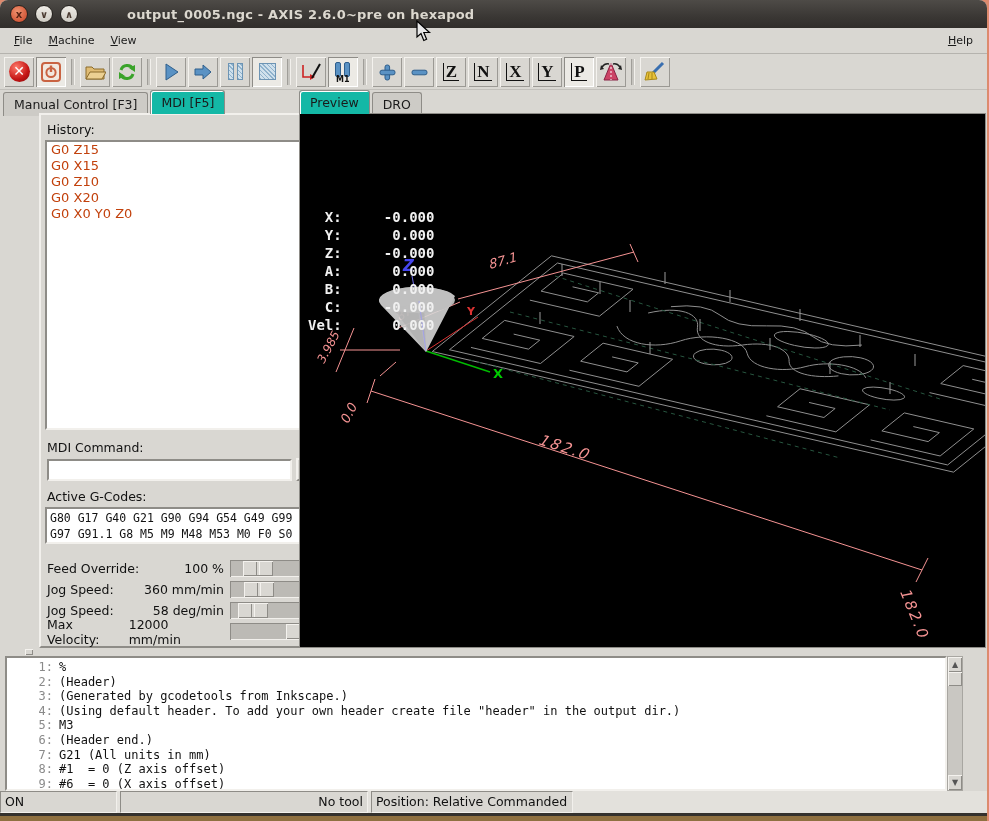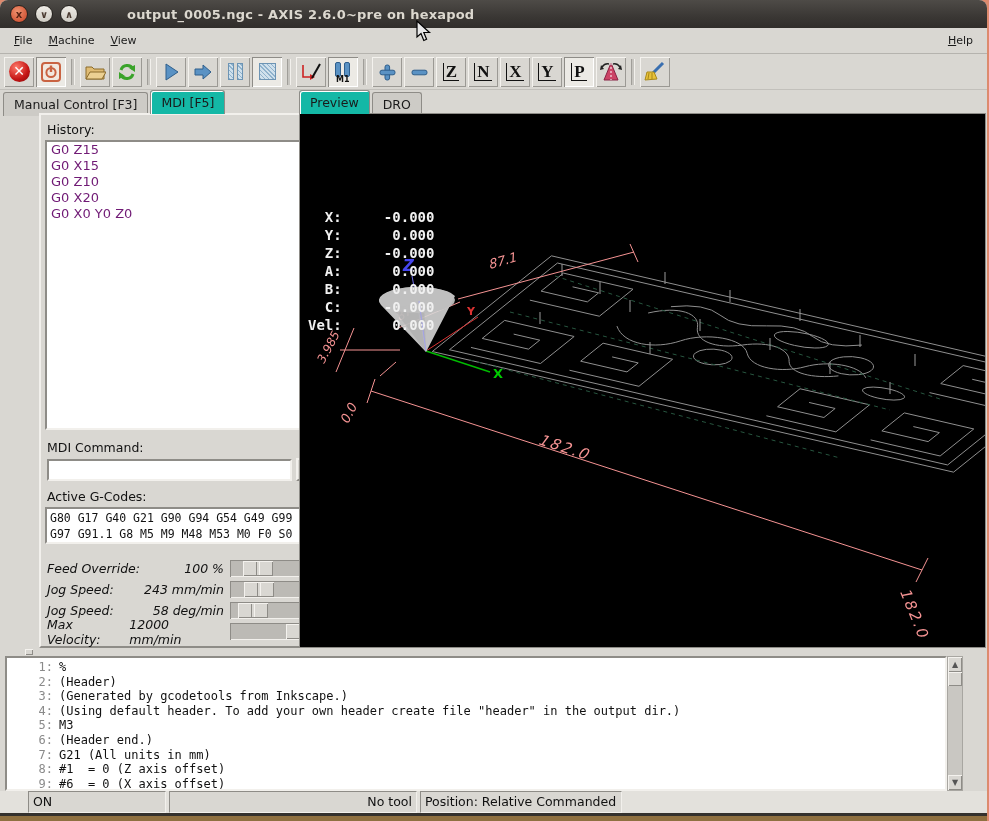--- a/index.html
+++ b/index.html
@@ -51,32 +51,32 @@
   .left-panel { position:absolute; left:0; top:0; width:296px; height:558px; }
   .tabs { position:absolute; left:3px; top:0; height:24px; display:flex; }
   .tab { font-size:12.5px; padding:4px 10px 3px; background:#cdcbc6; border:1px solid #8e8c87;
     border-bottom:none; border-radius:3px 3px 0 0; margin-right:2px; color:#1a1a1a; position:relative; top:2px; }
   .tab.active { background:#14b8a6; box-shadow:inset 1px 1px 0 #fff; top:0; height:24px; z-index:3; }
   .panel-body { position:absolute; left:0px; top:23px; width:294px; height:535px;
     background:#d9d7d2; border:2px solid; border-color:#f2f0ec #8e8c87 #8e8c87 #f2f0ec; padding:5px 4px;margin-left:39px; }
   .small-label { font-size:12.5px; color:#111; margin:2px 2px 3px; }
   .listbox { position:relative; width:284px; height:290px; background:#ffffff;
     border:2px solid; border-color:#8e8c87 #f2f0ec #f2f0ec #8e8c87; overflow:hidden; }
-  .hline { font-size:13px; color:#701a75; padding:0 4px; line-height:16px; }
+  .hline { font-size:13px; color:#c2410c; padding:0 4px; line-height:16px; }
   .vscroll { position:absolute; right:0; top:0; bottom:0; width:15px; background:#c9c7c2; border-left:1px solid #a8a6a1; display:flex; flex-direction:column; }
   .vscroll .arrow { height:15px; background:#d9d7d2; box-shadow:inset 1px 1px 0 #f4f2ee, inset -1px -1px 0 #8e8c87;
     font-size:8px; color:#555; text-align:center; line-height:15px; }
   .vscroll .spacer { flex:1; }
   .mdi-row { display:flex; align-items:center; gap:4px; margin:2px 2px 8px; }
   .mdi-input { width:249px; height:22px; background:#fff; border:2px solid; border-color:#8e8c87 #f2f0ec #f2f0ec #8e8c87; font-size:13px; padding:0 4px; }
   .go-btn { width:30px; height:23px; font-size:12.5px; background:#d9d7d2;
     border:2px solid; border-color:#f2f0ec #8e8c87 #8e8c87 #f2f0ec; text-align:center; line-height:19px; }
   .gcodes-box { width:282px; height:37px; background:#fff; border:2px solid; border-color:#8e8c87 #f2f0ec #f2f0ec #8e8c87;
     font-family:"DejaVu Sans Mono", monospace; font-size:11.5px; line-height:16px; padding:1px 3px; white-space:pre; color:#111; }
-  .sliders { margin-top:14px;font-style:italic; }
+  .sliders { margin-top:14px; }
   .srow { display:flex; align-items:center; height:21px; font-size:12.5px; color:#111; padding-left:2px; }
   .srow .val { margin-left:auto; margin-right:6px; }
   .trough { width:97px; height:17px; background:#bcbab5; flex:none;
     box-shadow:inset 1px 1px 0 #8e8c87, inset -1px -1px 0 #f2f0ec; position:relative; }
   .handle { position:absolute; top:1px; width:30px; height:15px; background:#d9d7d2;
     box-shadow:inset 1px 1px 0 #f4f2ee, inset -1px -1px 0 #8e8c87; }
   .handle::after { content:""; position:absolute; left:14px; top:1px; bottom:1px; width:2px;
     background:#d9d7d2; box-shadow:-1px 0 0 #8e8c87, 1px 0 0 #f4f2ee; }
   .srow:nth-of-type(1) .handle { left:13px; }
   .srow:nth-of-type(2) .handle { left:14px; }
@@ -103,21 +103,21 @@
     border:2px solid; border-color:#8e8c87 #f2f0ec #f2f0ec #8e8c87; overflow:hidden; padding-top:2px; }
   .gline { font-family:"DejaVu Sans Mono", monospace; font-size:12px; line-height:14.6px; white-space:pre; display:flex; }
   .gnum { width:52px; text-align:right; color:#8a8a8a; flex:none; padding-right:6px; }
   .gtxt { color:#111; }
   .gscroll { position:absolute; left:947px; top:0; width:16px; height:135px; background:#c9c7c2; border:1px solid #a8a6a1;
     display:flex; flex-direction:column; }
 
   
   .statusbar { position:absolute; left:0; top:791px; width:987px; height:22px; background:#e3e1dc; display:flex; gap:3px; font-size:12.5px; }
   .scell { background:#d9d7d2; border:1px solid; border-color:#8e8c87 #f2f0ec #f2f0ec #8e8c87; padding:2px 4px; color:#111; }
-  .scell.c1 { width:138px;margin-left:28px; } .scell.c2 { width:248px;text-align:right; } .scell.c3 { width:202px; }
+  .scell.c1 { width:117px; } .scell.c2 { width:248px;text-align:right; } .scell.c3 { width:202px; }
 
   .bottom-border { position:absolute; left:0; top:813px; width:987px; height:8px;
     background:linear-gradient(#34312d 0 3px, #8f7040 3px); }
 
   .cursor { position:absolute; left:416px; top:20px; z-index:99; pointer-events:none; }
 </style>
 </head>
 <body>
 
 <div class="window">
@@ -290,21 +290,21 @@
         <div class="sliders">
           <div class="srow">
             <span>Feed Override:</span>
             <span class="val">100 %</span>
             <div class="trough">
                 <div class="handle"></div>
               </div>
           </div>
           <div class="srow">
             <span>Jog Speed:</span>
-            <span class="val">243 mm/min</span>
+            <span class="val">360 mm/min</span>
             <div class="trough">
                 <div class="handle"></div>
               </div>
           </div>
           <div class="srow">
             <span>Jog Speed:</span>
             <span class="val">58 deg/min</span>
             <div class="trough">
                 <div class="handle"></div>
               </div>

